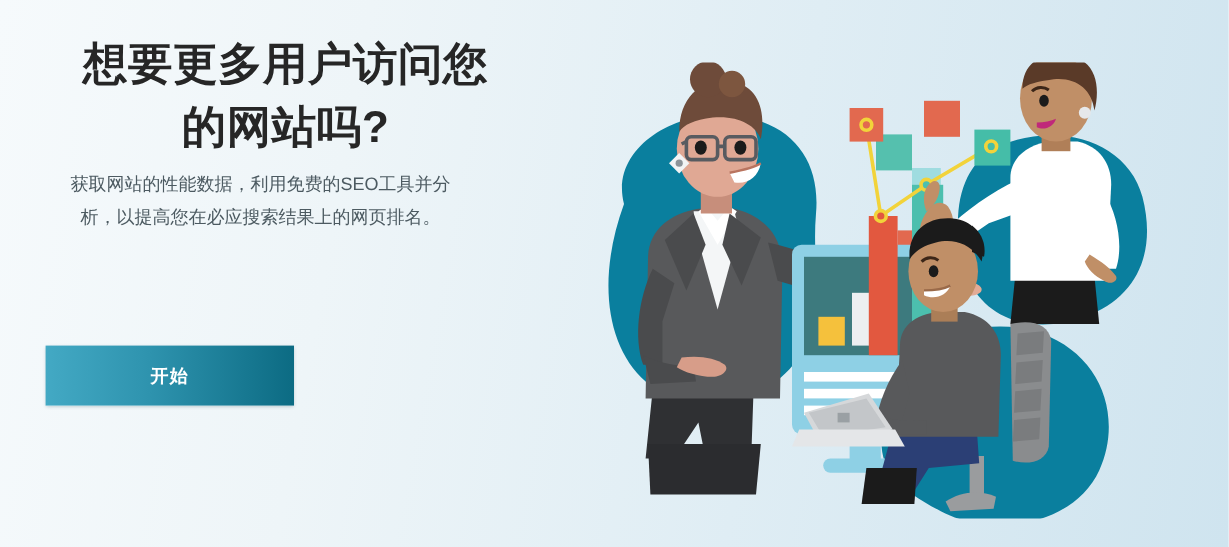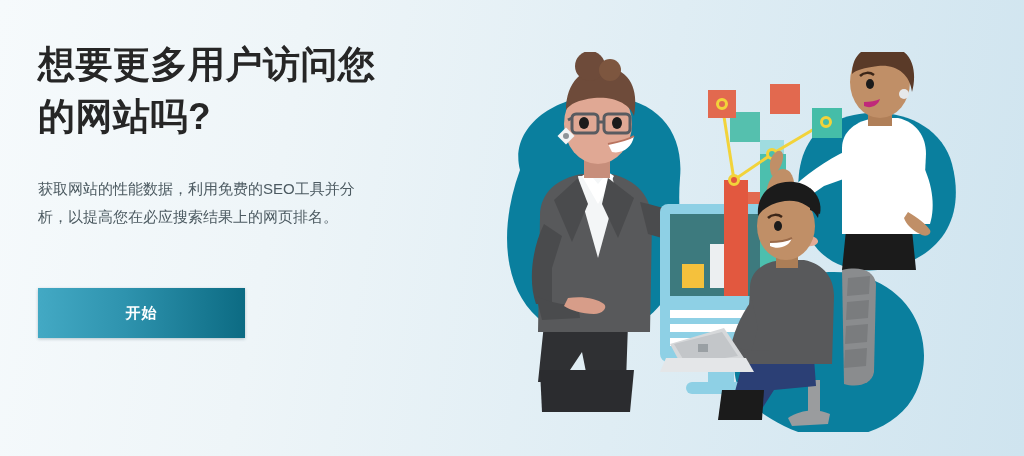--- a/index.html
+++ b/index.html
@@ -14,34 +14,35 @@
     position: relative;
     width: 1024px;
     height: 456px;
     overflow: hidden;
     background: linear-gradient(100deg, #f6fafc 0%, #eef5f8 28%, #dfedf4 62%, #cfe4ef 100%);
   }
   
   .copy {
     position: absolute;
     left: 38px;
-    top: 39px;
+    top: 28px;
     width: 400px;
+    text-align: center;
   }
   .headline {
     margin: 0;
     font-size: 37px;
     line-height: 52px;
     font-weight: bold;
     color: #262626;
     letter-spacing: 0.5px;
     white-space: pre-line;
   }
   .subcopy {
-    margin: 32px 0 0 0;
+    margin: 8px 0 0 0;
     width: 358px;
     font-size: 15px;
     line-height: 28px;
     color: #4c5a61;
     white-space: pre-line;
   }
   .cta {
     position: absolute;
     left: 38px;
     top: 288px;

